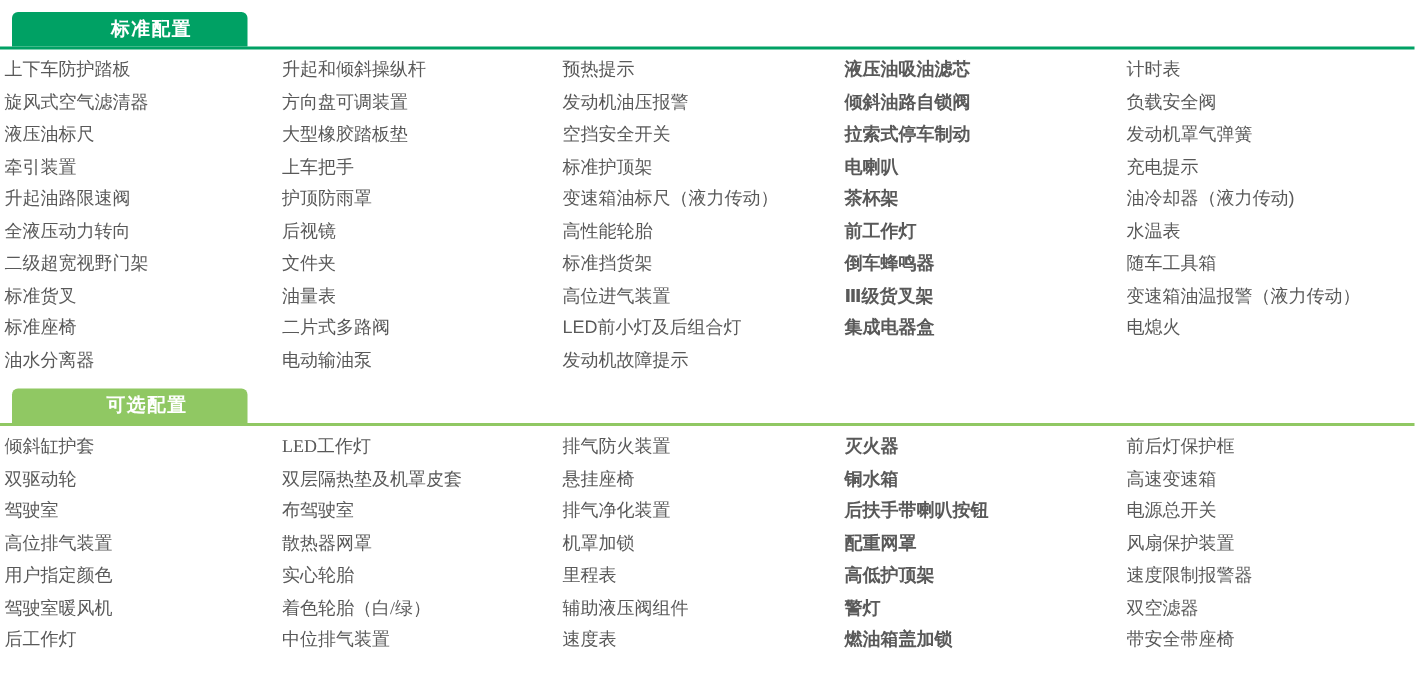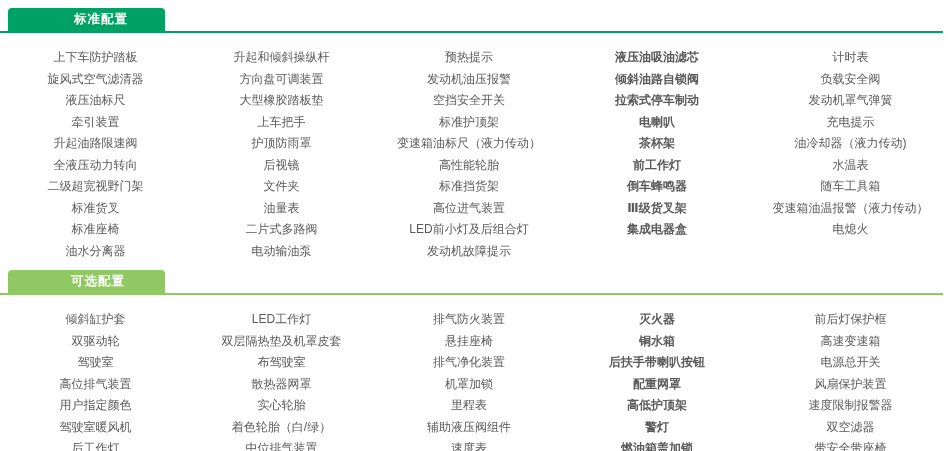--- a/index.html
+++ b/index.html
@@ -33,25 +33,24 @@
     font-size: 12.5px;
     font-weight: bold;
     border-radius: 4px 4px 0 0;
     letter-spacing: 1px;
     cursor: default;
   }
   .tab-standard { background: var(--std-green, #00A164); padding-left: 29px; }
   .tab-optional { background: var(--opt-green, #90C863); padding-left: 23px; }
   .grid {
     display: flex;
-    padding: 14px 0 0 3px;
-    text-align: center;
+    padding: 3px 0 0 3px;
   }
   .col-1 { width: 185px; }
-  .col-2 { width: 187px; }
+  .col-2 { width: 187px; font-family: Liberation Serif, serif; }
   .col-3 { width: 188px; }
   .col-4 { width: 188px; font-weight: bold; }
   .col-5 { flex: 1; }
   .item {
     height: 21.5px;
     line-height: 21.5px;
     font-size: 12px;
     color: var(--text-color, #595959);
     white-space: nowrap;
   }

